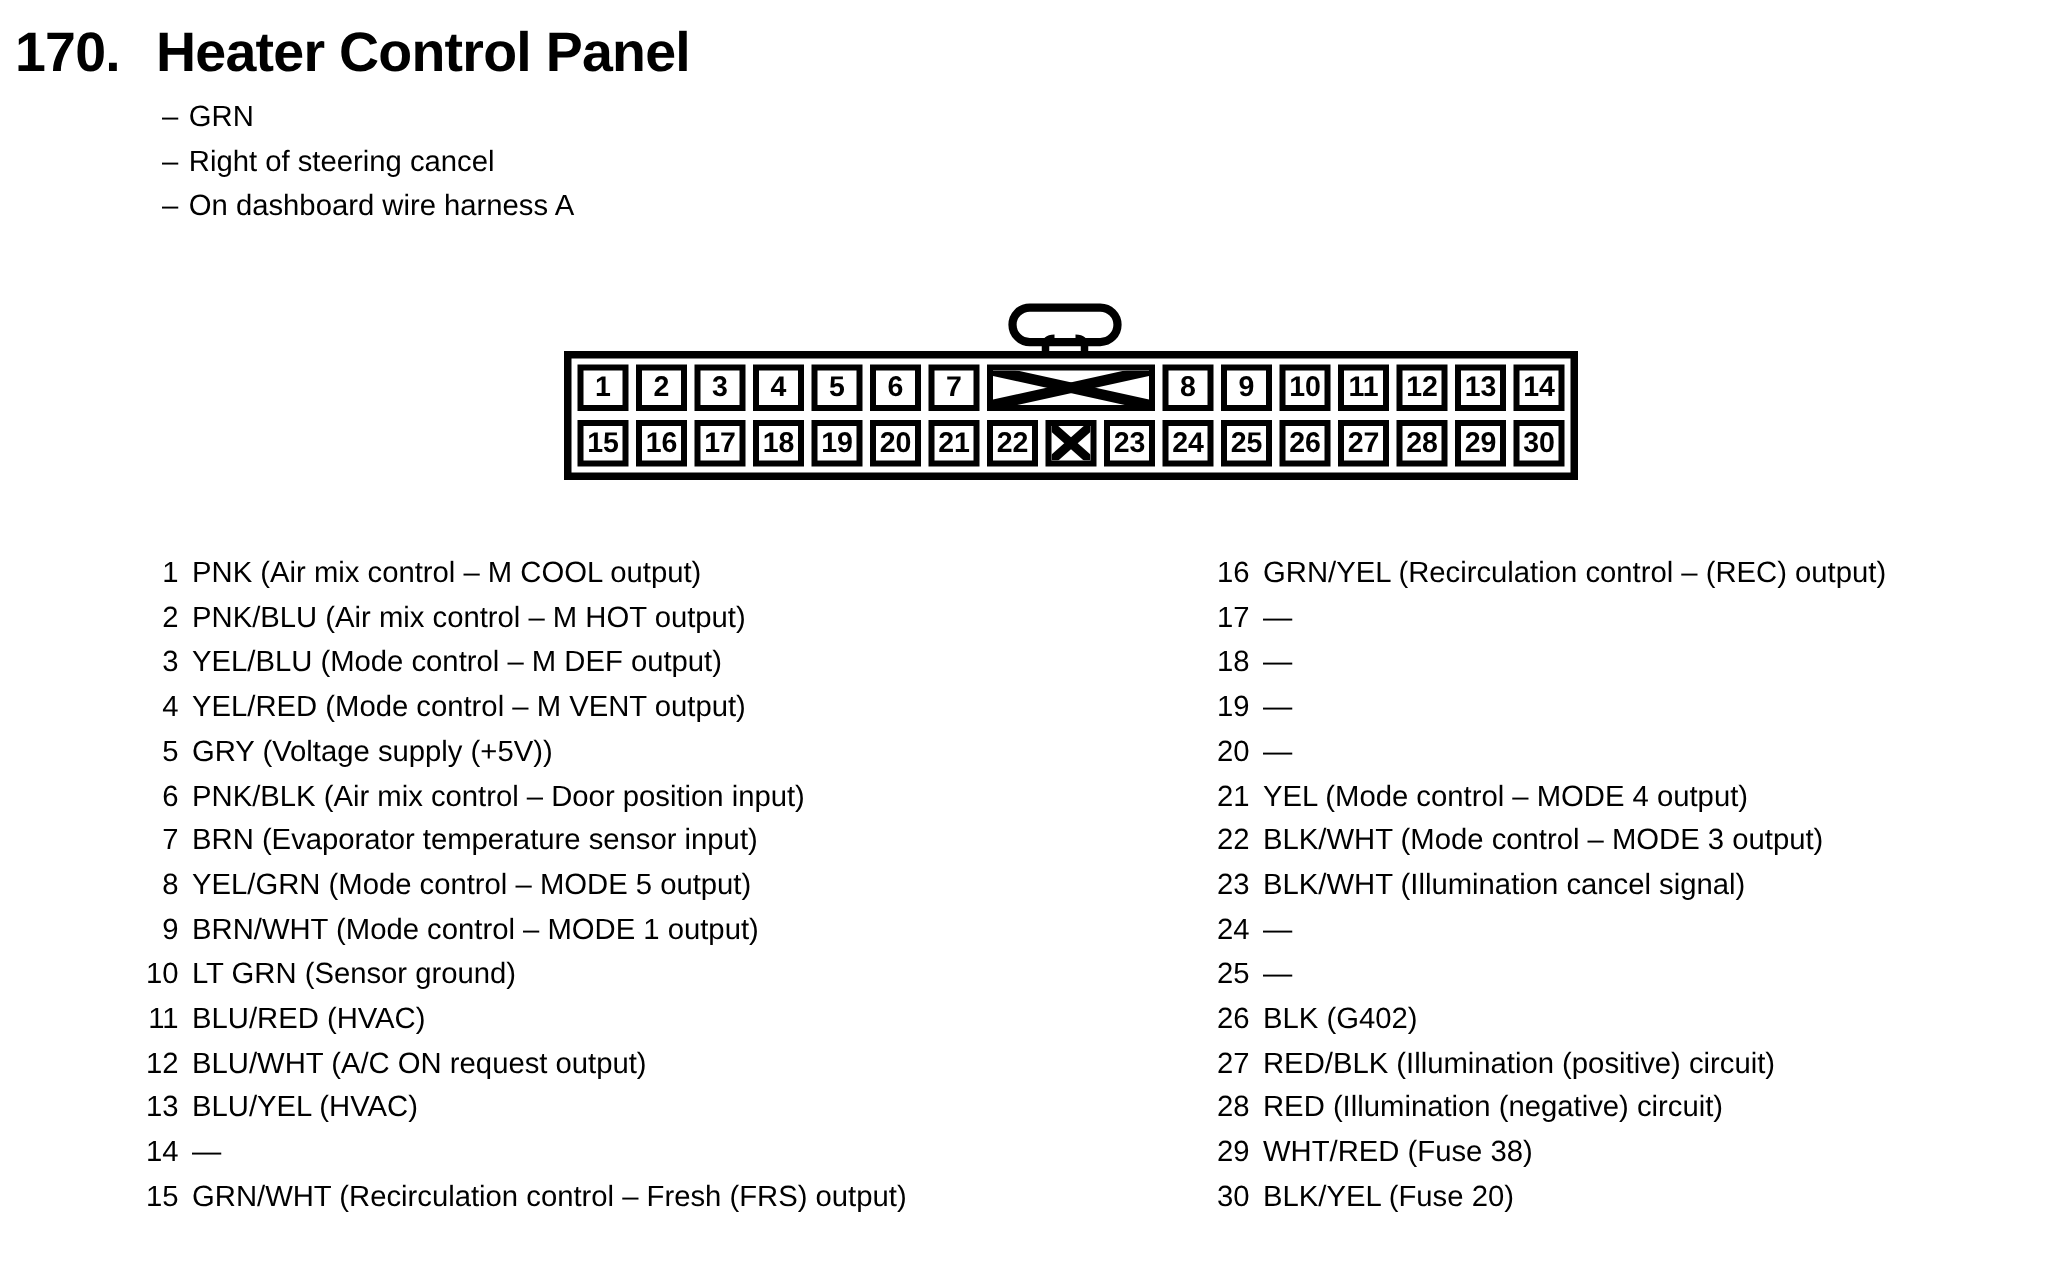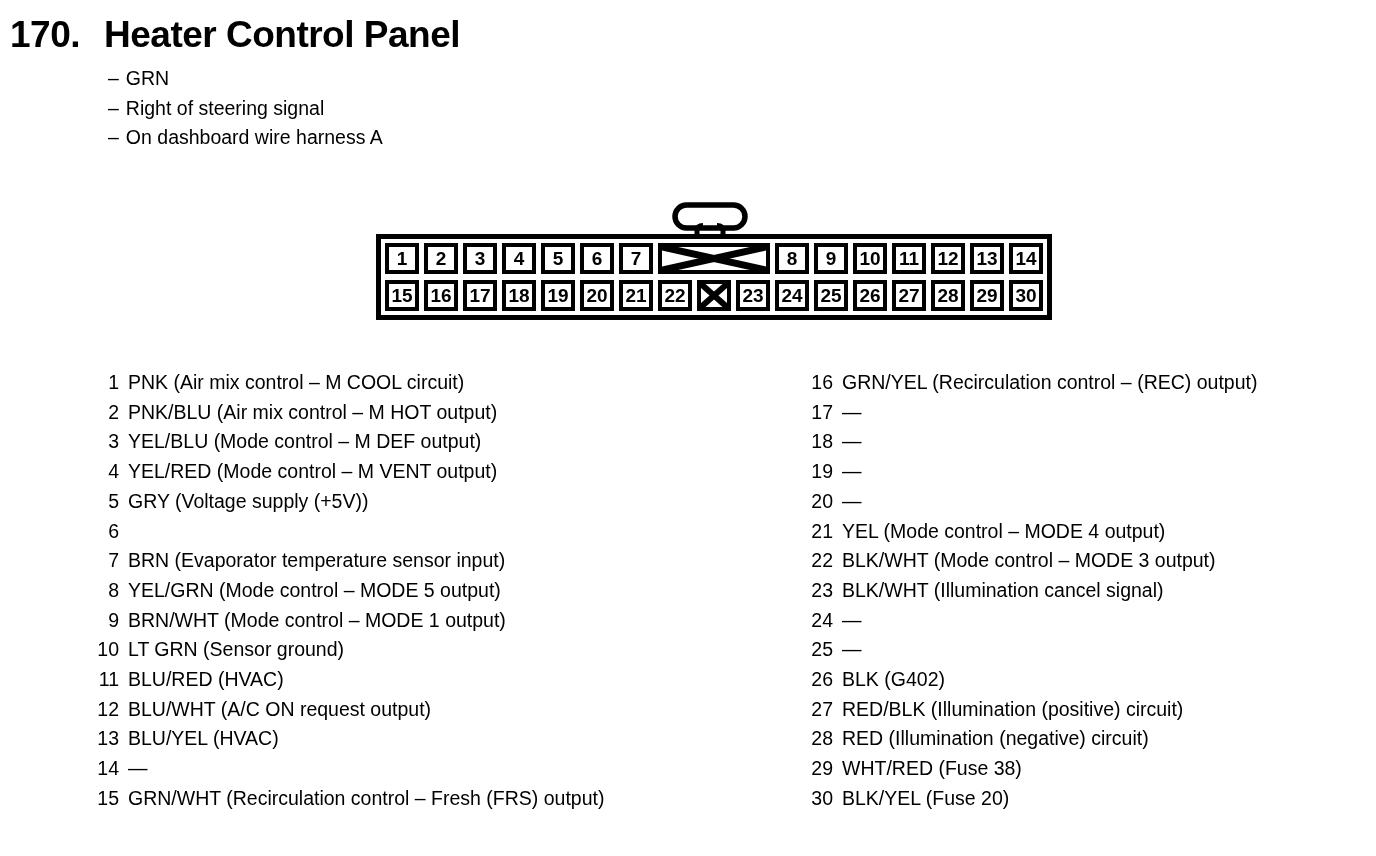--- a/index.html
+++ b/index.html
@@ -112,21 +112,21 @@
     <span class="title-text">Heater Control Panel</span>
   </div>
 
   <div class="notes">
     <div class="note-line">
       <span class="note-prefix">–</span>
       <span>GRN</span>
     </div>
     <div class="note-line">
       <span class="note-prefix">–</span>
-      <span>Right of steering signal</span>
+      <span>Right of steering cancel</span>
     </div>
     <div class="note-line">
       <span class="note-prefix">–</span>
       <span>On dashboard wire harness A</span>
     </div>
   </div>
 
   <svg class="latch" viewBox="0 0 78 36">
     <rect x="4" y="3" width="70" height="23" rx="11.5" fill="none" stroke="#000" stroke-width="5.5"></rect>
     <path d="M26,36 L26,29 Q26,23.5 32,23.5" fill="none" stroke="#000" stroke-width="5"></path>
@@ -176,40 +176,41 @@
     <div class="cell">26</div>
     <div class="cell">27</div>
     <div class="cell">28</div>
     <div class="cell">29</div>
     <div class="cell">30</div>
   </div>
 
   <div class="pin-col left">
     <div class="pin-row">
         <span class="pin-num">1</span>
-        <span class="pin-desc">PNK (Air mix control – M COOL circuit)</span>
+        <span class="pin-desc">PNK (Air mix control – M COOL output)</span>
       </div>
     <div class="pin-row">
         <span class="pin-num">2</span>
         <span class="pin-desc">PNK/BLU (Air mix control – M HOT output)</span>
       </div>
     <div class="pin-row">
         <span class="pin-num">3</span>
         <span class="pin-desc">YEL/BLU (Mode control – M DEF output)</span>
       </div>
     <div class="pin-row">
         <span class="pin-num">4</span>
         <span class="pin-desc">YEL/RED (Mode control – M VENT output)</span>
       </div>
     <div class="pin-row">
         <span class="pin-num">5</span>
         <span class="pin-desc">GRY (Voltage supply (+5V))</span>
       </div>
     <div class="pin-row">
         <span class="pin-num">6</span>
+        <span class="pin-desc">PNK/BLK (Air mix control – Door position input)</span>
       </div>
     <div class="pin-row">
         <span class="pin-num">7</span>
         <span class="pin-desc">BRN (Evaporator temperature sensor input)</span>
       </div>
     <div class="pin-row">
         <span class="pin-num">8</span>
         <span class="pin-desc">YEL/GRN (Mode control – MODE 5 output)</span>
       </div>
     <div class="pin-row">

